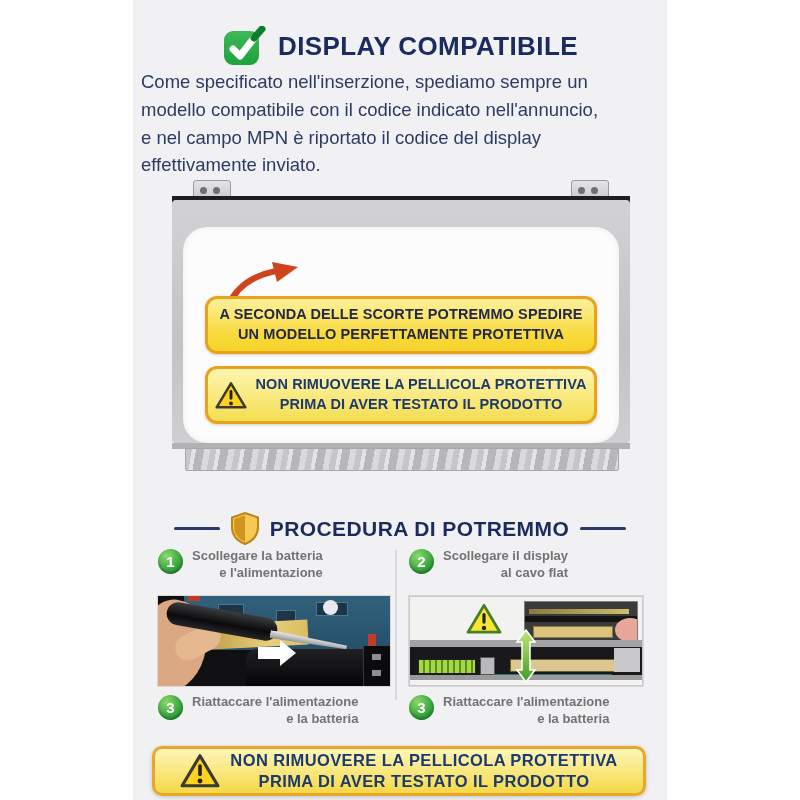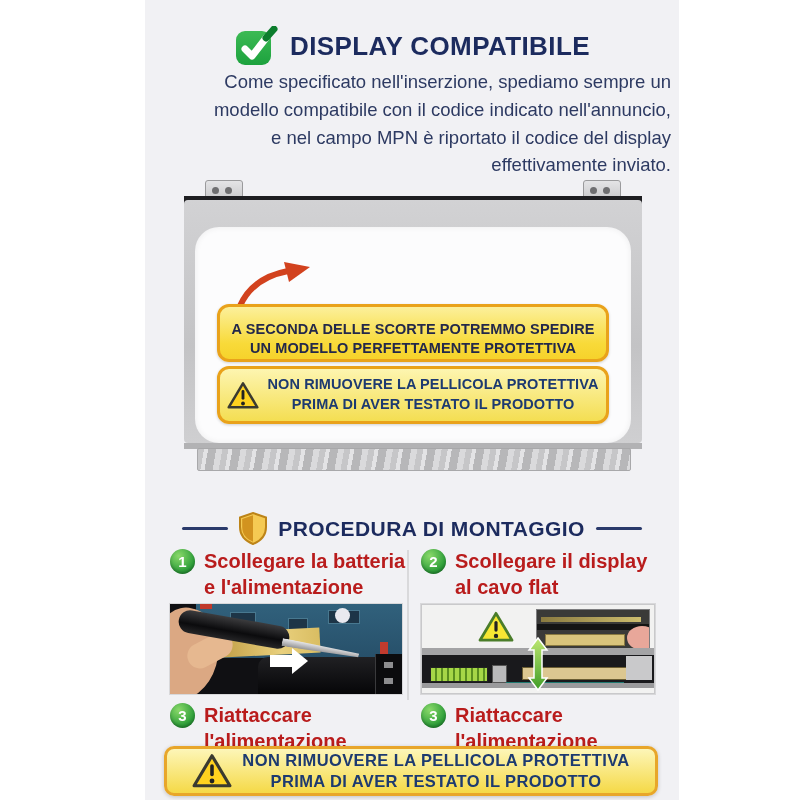--- a/index.html
+++ b/index.html
@@ -1,26 +1,26 @@
 <!DOCTYPE html>
 <html><head>
 <meta charset="utf-8">
 <style>
   html,body{margin:0;padding:0;background:#fff;}
   .canvas{position:relative;width:800px;height:800px;background:#ffffff;overflow:hidden;
           font-family:"Liberation Sans", sans-serif;}
-  .column{position:absolute;left:133px;top:0;width:534px;height:800px;background:#f1f1f4;margin-left:12px;}
+  .column{position:absolute;left:133px;top:0;width:534px;height:800px;background:#f1f1f4;}
 
   
   .hdr{position:absolute;top:26px;left:0;width:100%;display:flex;align-items:center;
        justify-content:center;gap:12px;}
   .hdr-title{font-size:26px;font-weight:bold;color:#1c2b5e;letter-spacing:.4px;}
 
   
-  .intro{position:absolute;top:68px;left:8px;width:518px;text-align:right;
+  .intro{position:absolute;top:68px;left:8px;width:518px;text-align:left;
          font-size:18.5px;line-height:1.5;color:#2d3a62;white-space:pre-line;margin:0;}
 
   
   .lcd{position:absolute;left:39px;top:180px;width:458px;height:292px;}
   .bracket{position:absolute;top:0;width:36px;height:22px;background:linear-gradient(180deg,#e4e4e6,#c4c4c6);
            border:1px solid #9a9a9c;border-radius:3px;}
   .bracket.bl{left:21px;} .bracket.br{right:21px;}
   .hole{position:absolute;top:6px;width:7px;height:7px;border-radius:50%;background:#6f6f71;}
   .hole.h1{left:6px;} .hole.h2{left:19px;}
   .lcd-strip{position:absolute;left:0;top:16px;width:458px;height:9px;background:#1e1e21;}
@@ -32,21 +32,21 @@
   .lcd-foil{position:absolute;left:13px;top:268px;width:432px;height:21px;border-radius:2px;
             background:repeating-linear-gradient(100deg,#c6c6c8 0 6px,#e3e3e5 6px 10px,#b7b7b9 10px 18px,#dadadc 18px 24px);
             border:1px solid #a8a8aa;}
   .red-arrow{position:absolute;left:48px;top:80px;}
 
   .ybox{position:absolute;left:33px;width:392px;height:58px;border-radius:12px;
         border:3px solid #e9a21b;box-sizing:border-box;
         background:linear-gradient(180deg,#fcf09b,#f8da39 70%,#f6d22b);
         display:flex;align-items:center;justify-content:center;gap:8px;
         box-shadow:0 1px 3px rgba(0,0,0,.18);}
-  .ybox1{top:124px;align-items:flex-end;}
+  .ybox1{top:116px;}
   .ybox2{top:186px;background:linear-gradient(180deg,#fdf5b0,#f4de52);}
   .ybox-text{text-align:center;font-weight:bold;font-size:14.5px;line-height:1.35;letter-spacing:.1px;}
   .ybox1 .ybox-text{color:#23284a;}
   .ybox2 .ybox-text{color:#1d3a70;}
 
   
   .proc{position:absolute;top:512px;left:0;width:100%;display:flex;align-items:center;
         justify-content:center;gap:11px;}
   .rule{width:46px;height:3px;background:#2a3a6b;border-radius:2px;}
   .proc-title{font-size:21px;font-weight:bold;color:#1c2b5e;letter-spacing:.4px;}
@@ -54,21 +54,21 @@
   
   .steps{position:absolute;top:548px;left:0;width:534px;height:195px;}
   .v-div{position:absolute;left:262px;top:2px;width:2px;height:150px;background:#d9d9db;}
   .scol{position:absolute;top:0;width:237px;}
   .scol.left{left:25px;} .scol.right{left:276px;}
   .step{display:flex;gap:9px;align-items:flex-start;min-height:44px;}
   .stepnum{width:25px;height:25px;border-radius:50%;flex:0 0 25px;margin-top:1px;
            background:radial-gradient(circle at 35% 28%,#8ad96a,#2f9f3a 65%,#187a28);
            color:#fff;font-weight:bold;font-size:15px;display:flex;align-items:center;
            justify-content:center;box-shadow:inset 0 -2px 3px rgba(0,0,0,.25);}
-  .step-text{font-size:20px;font-weight:bold;color:#b91c1c;line-height:1.3;}
+  .step-text{font-size:13px;font-weight:bold;color:#737373;line-height:1.3;text-align:right;}
 
   
   .photo{position:relative;width:232px;height:90px;margin:4px 0 8px 0;overflow:hidden;
          box-shadow:0 0 0 1px #d8d8da;}
   
   .pb{background:#101013;}
   .pb .pcb{position:absolute;left:26px;top:0;right:0;height:54px;
            background:linear-gradient(180deg,#31617c,#27506a);}
   .pb .chip{position:absolute;background:#1d3547;border:1px solid #48788f;}
   .pb .c1{left:60px;top:8px;width:24px;height:14px;}
@@ -192,21 +192,21 @@
         </div>
       </div>
     </div>
 
     <div class="proc">
       <span class="rule"></span>
       <svg width="28" height="33" viewBox="0 0 28 33">
         <path d="M14 1 L27 5.5 V15 C27 24.5 21.5 29 14 32 C6.5 29 1 24.5 1 15 V5.5 Z" fill="#f5ca53" stroke="#bd8418" stroke-width="2"></path>
         <path d="M14 3.2 L3.2 7 V15 C3.2 23 7.9 27 14 29.7 Z" fill="#d2931f"></path>
       </svg>
-      <span class="proc-title">PROCEDURA DI MONTAGGIO</span>
+      <span class="proc-title">PROCEDURA DI POTREMMO</span>
       <span class="rule"></span>
     </div>
 
     <div class="steps">
       <div class="v-div"></div>
 
       <div class="scol left">
         <div class="step">
           <span class="stepnum">1</span>
           <span class="step-text">

